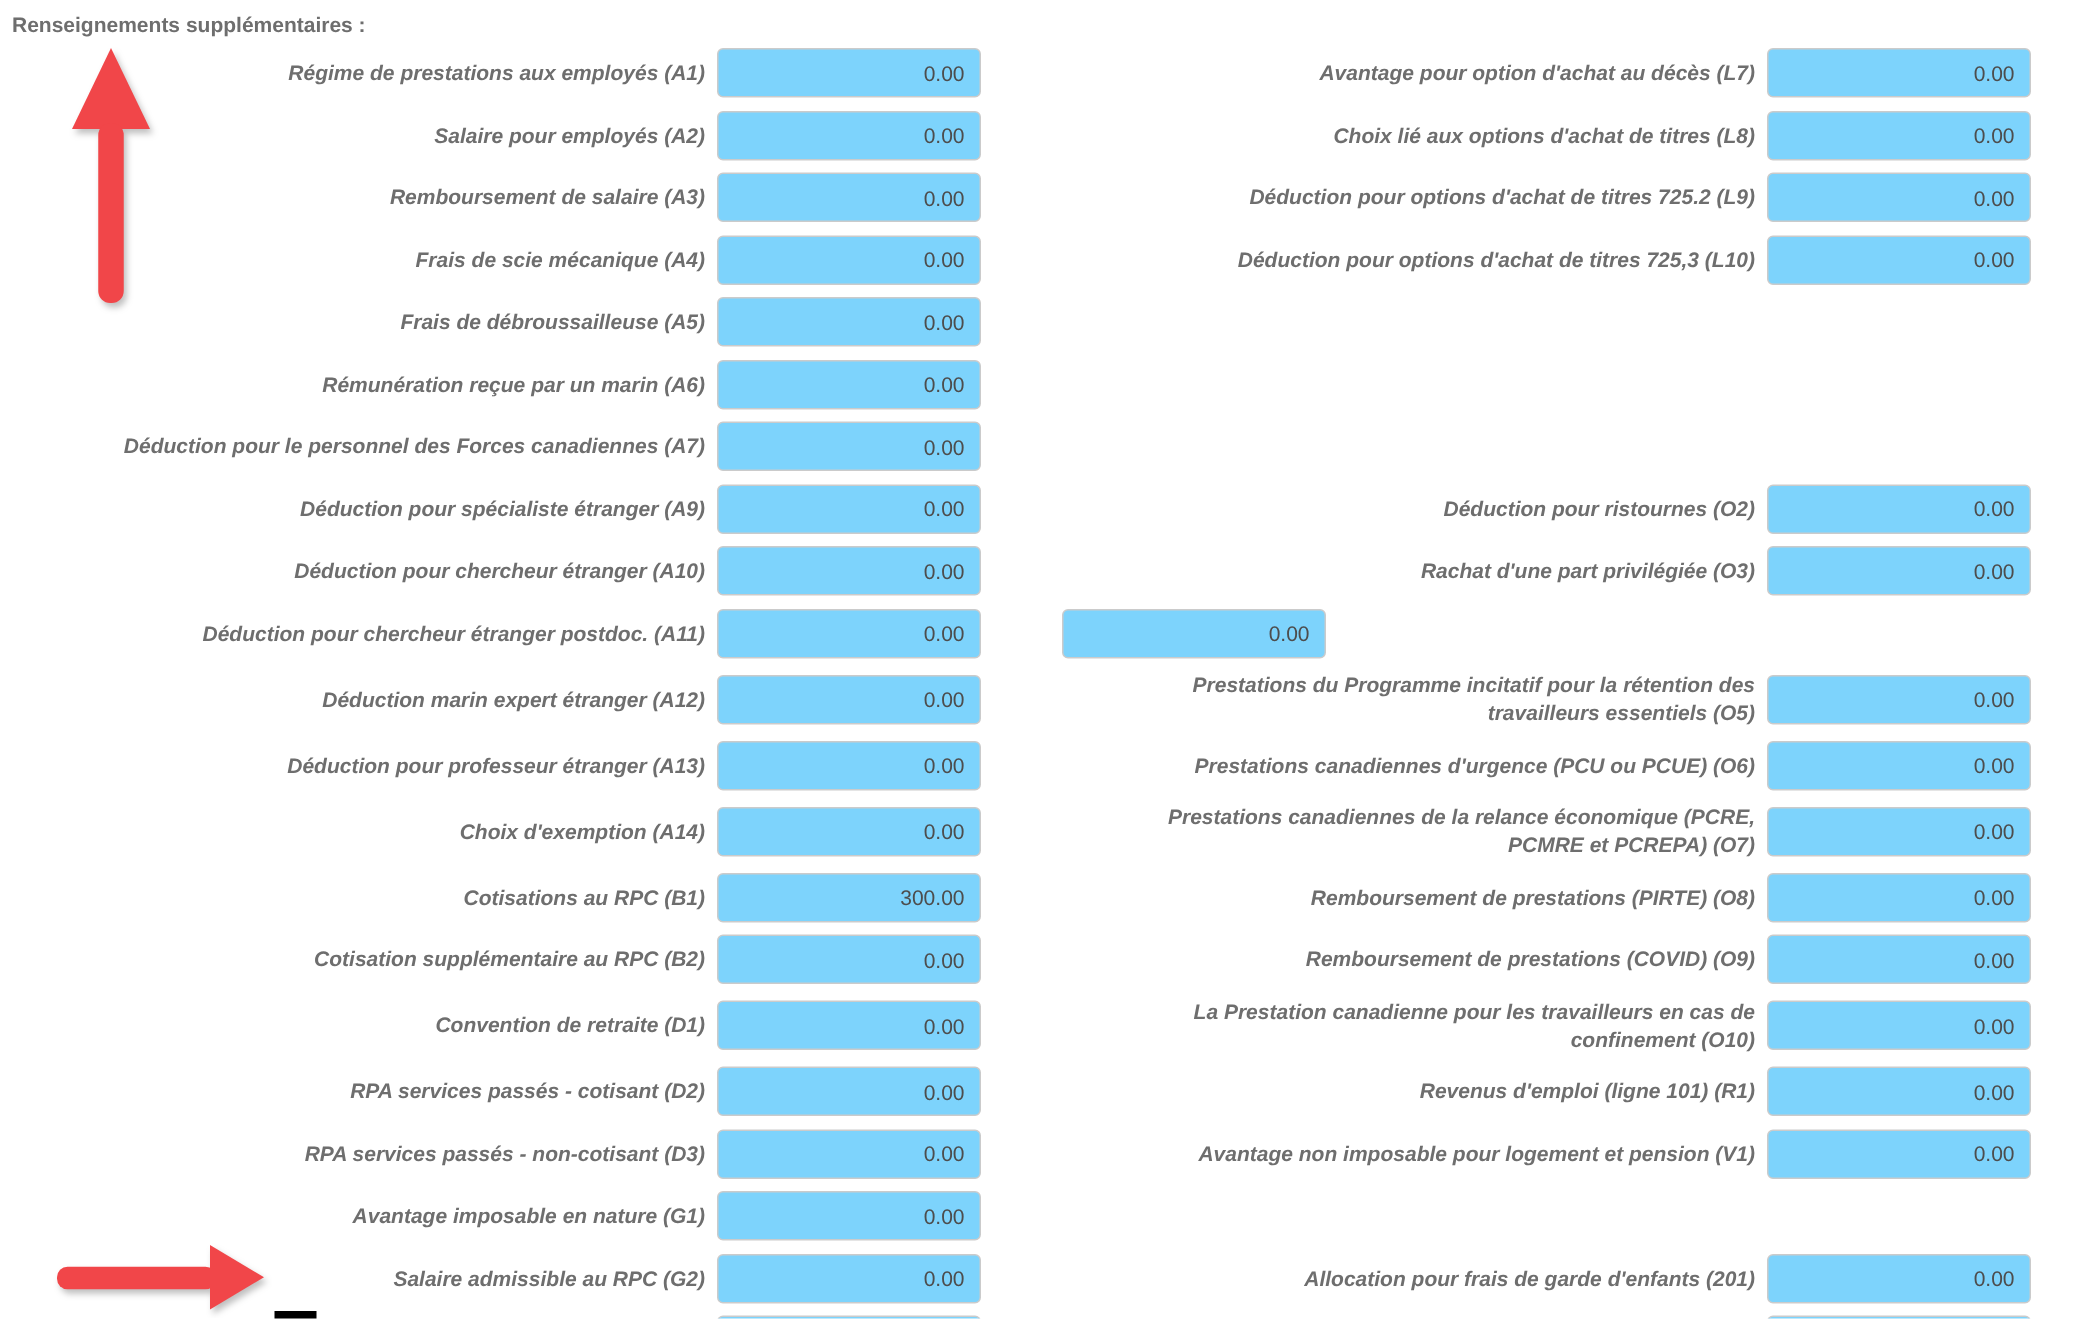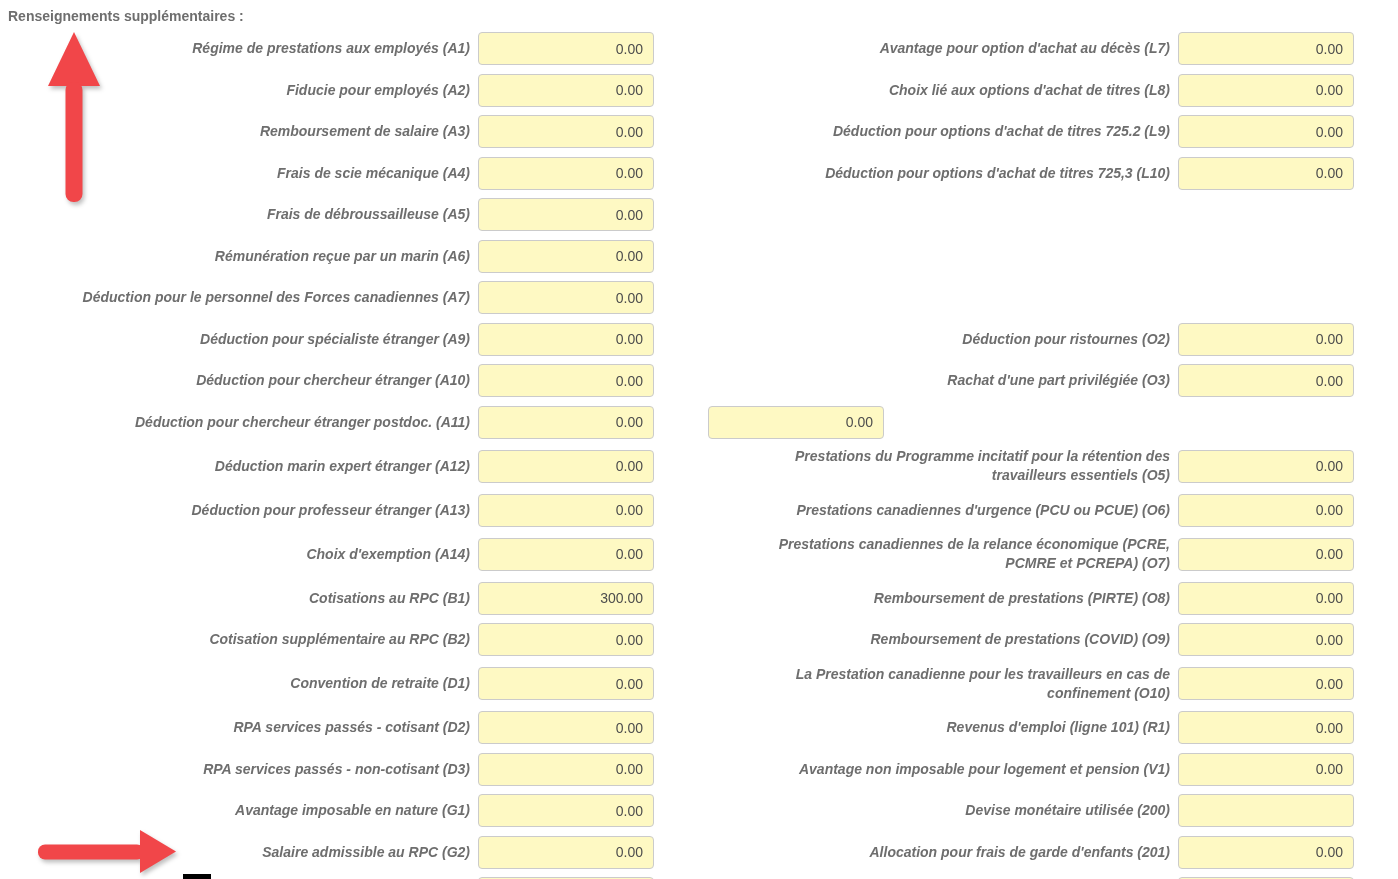--- a/index.html
+++ b/index.html
@@ -50,21 +50,21 @@
     line-height: 19px;
     white-space: pre-line;
     font-style: italic;
   }
   .field-input {
     width: 176px;
     height: 33px;
     flex: 0 0 176px;
     border: 1px solid var(--border-color);
     border-radius: 4px;
-    background: #fef9c3;
+    background: #7dd3fc;
     font-family: "Liberation Sans", sans-serif;
     font-size: 14px;
     color: var(--value-color);
     text-align: right;
     padding: 0 10px;
     outline: none;
   }
   .annotation-arrow {
     position: absolute;
     filter: drop-shadow(2px 3px 2px rgba(0,0,0,0.25));
@@ -92,21 +92,21 @@
       <label class="field-label">Régime de prestations aux employés (A1)</label>
       <input class="field-input" type="text" value="0.00" style="">
     </div>
     <div class="cell right">
       <label class="field-label">Avantage pour option d'achat au décès (L7)</label>
       <input class="field-input" type="text" value="0.00" style="">
     </div>
   </div>
       <div class="row">
     <div class="cell left">
-      <label class="field-label">Fiducie pour employés (A2)</label>
+      <label class="field-label">Salaire pour employés (A2)</label>
       <input class="field-input" type="text" value="0.00" style="">
     </div>
     <div class="cell right">
       <label class="field-label">Choix lié aux options d'achat de titres (L8)</label>
       <input class="field-input" type="text" value="0.00" style="">
     </div>
   </div>
       <div class="row">
     <div class="cell left">
       <label class="field-label">Remboursement de salaire (A3)</label>
@@ -257,24 +257,20 @@
     </div>
     <div class="cell right">
       <label class="field-label">Avantage non imposable pour logement et pension (V1)</label>
       <input class="field-input" type="text" value="0.00" style="">
     </div>
   </div>
       <div class="row">
     <div class="cell left">
       <label class="field-label">Avantage imposable en nature (G1)</label>
       <input class="field-input" type="text" value="0.00" style="">
-    </div>
-    <div class="cell right">
-      <label class="field-label">Devise monétaire utilisée (200)</label>
-      <input class="field-input" type="text" style="">
     </div>
   </div>
       <div class="row">
     <div class="cell left">
       <label class="field-label">Salaire admissible au RPC (G2)</label>
       <input class="field-input" type="text" value="0.00" style="">
     </div>
     <div class="cell right">
       <label class="field-label">Allocation pour frais de garde d'enfants (201)</label>
       <input class="field-input" type="text" value="0.00" style="">

